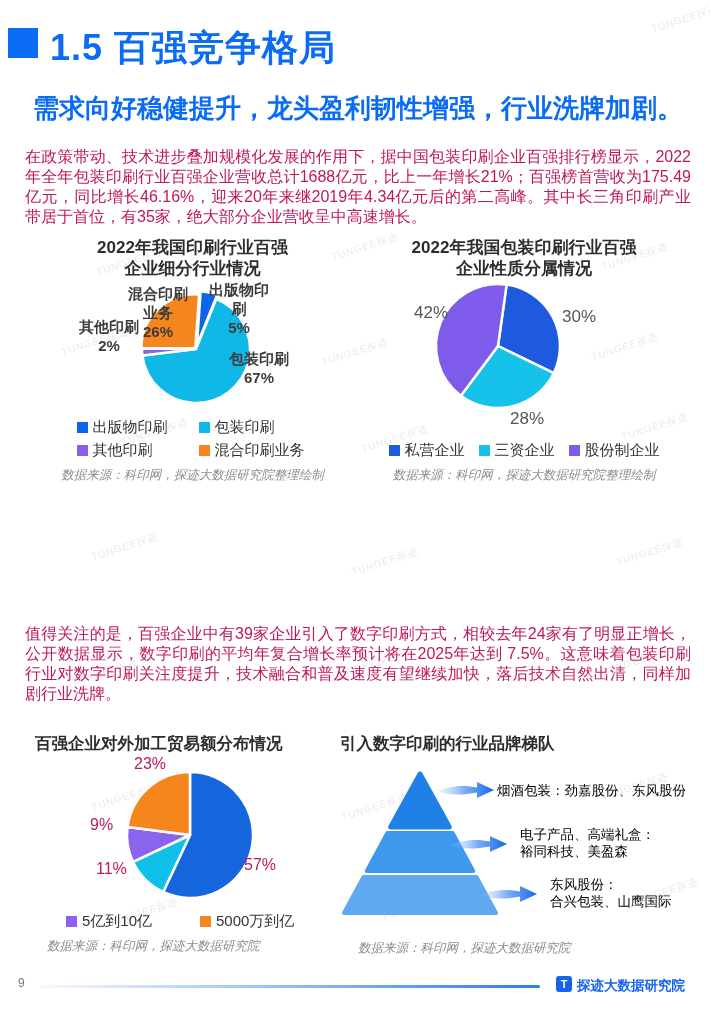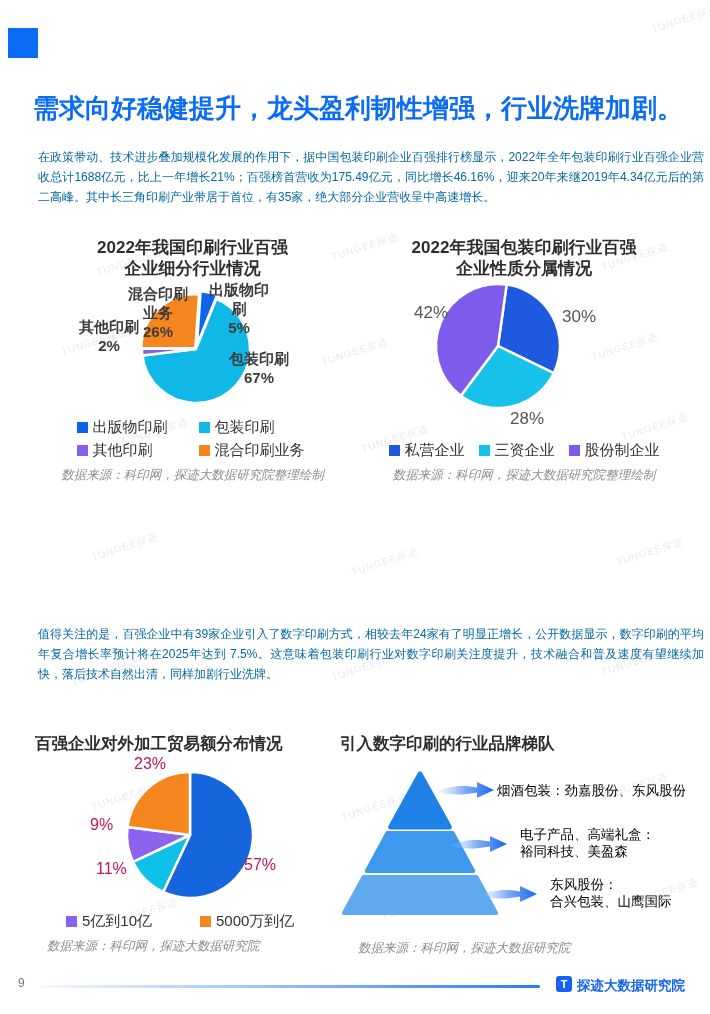--- a/index.html
+++ b/index.html
@@ -6,21 +6,21 @@
     font-family:"Liberation Sans","DejaVu Sans",sans-serif;}
   .abs{position:absolute;}
   #page{position:relative;width:710px;height:1014px;background:#fff;}
 
   
   #sq{left:8px;top:28px;width:30px;height:30px;background:#0A6CF4;}
   #h1{left:50px;top:24px;font-size:36px;font-weight:bold;color:#0A6CF4;letter-spacing:1px;white-space:nowrap;}
   #sub{left:33px;top:91px;font-size:26px;font-weight:bold;color:#0A6CF4;white-space:nowrap;}
 
   
-  .para{left:38px;width:666px;font-size:12px;line-height:20px;color:#0369a1;text-align:justify;}
+  .para{left:25px;width:666px;font-size:16px;line-height:20px;color:#be185d;text-align:justify;}
   #p1{top:147px;} #p2{top:489px;} #p3{top:624px;}
 
   
   .chart{position:absolute;}
   #c0{left:30px;top:235px;width:325px;}
   #c1{left:358px;top:235px;width:332px;}
   #c2{left:35px;top:716px;width:310px;}
   #c3{left:340px;top:716px;width:360px;}
   .ctitle{font-size:17px;font-weight:bold;color:#2D2D2D;text-align:center;line-height:21px;margin:2px 0 0;}
   .ctitle2{font-size:16.5px;font-weight:bold;color:#2D2D2D;text-align:left;line-height:22px;margin:16px 0 0;}
@@ -87,20 +87,21 @@
       <span class="wm" style="left: 90px; top: 790px;">TUNGEE探迹</span>
       <span class="wm" style="left: 340px; top: 800px;">TUNGEE探迹</span>
       <span class="wm" style="left: 600px; top: 780px;">TUNGEE探迹</span>
       <span class="wm" style="left: 110px; top: 905px;">TUNGEE探迹</span>
       <span class="wm" style="left: 380px; top: 900px;">TUNGEE探迹</span>
       <span class="wm" style="left: 630px; top: 885px;">TUNGEE探迹</span>
       <span class="wm" style="left: 650px; top: 12px;">TUNGEE探迹</span>
     </div>
 
   <div id="sq" class="abs"></div>
+  <div id="h1" class="abs">1.5 百强竞争格局</div>
   <div id="sub" class="abs">需求向好稳健提升，龙头盈利韧性增强，行业洗牌加剧。</div>
 
   <div id="p1" class="abs para">在政策带动、技术进步叠加规模化发展的作用下，据中国包装印刷企业百强排行榜显示，2022年全年包装印刷行业百强企业营收总计1688亿元，比上一年增长21%；百强榜首营收为175.49亿元，同比增长46.16%，迎来20年来继2019年4.34亿元后的第二高峰。其中长三角印刷产业带居于首位，有35家，绝大部分企业营收呈中高速增长。</div>
   <div id="p3" class="abs para">值得关注的是，百强企业中有39家企业引入了数字印刷方式，相较去年24家有了明显正增长，公开数据显示，数字印刷的平均年复合增长率预计将在2025年达到 7.5%。这意味着包装印刷行业对数字印刷关注度提升，技术融合和普及速度有望继续加快，落后技术自然出清，同样加剧行业洗牌。</div>
 
   <div id="c0" class="chart">
     <div class="ctitle">
       <div>2022年我国印刷行业百强</div>
       <div>企业细分行业情况</div>
     </div>

